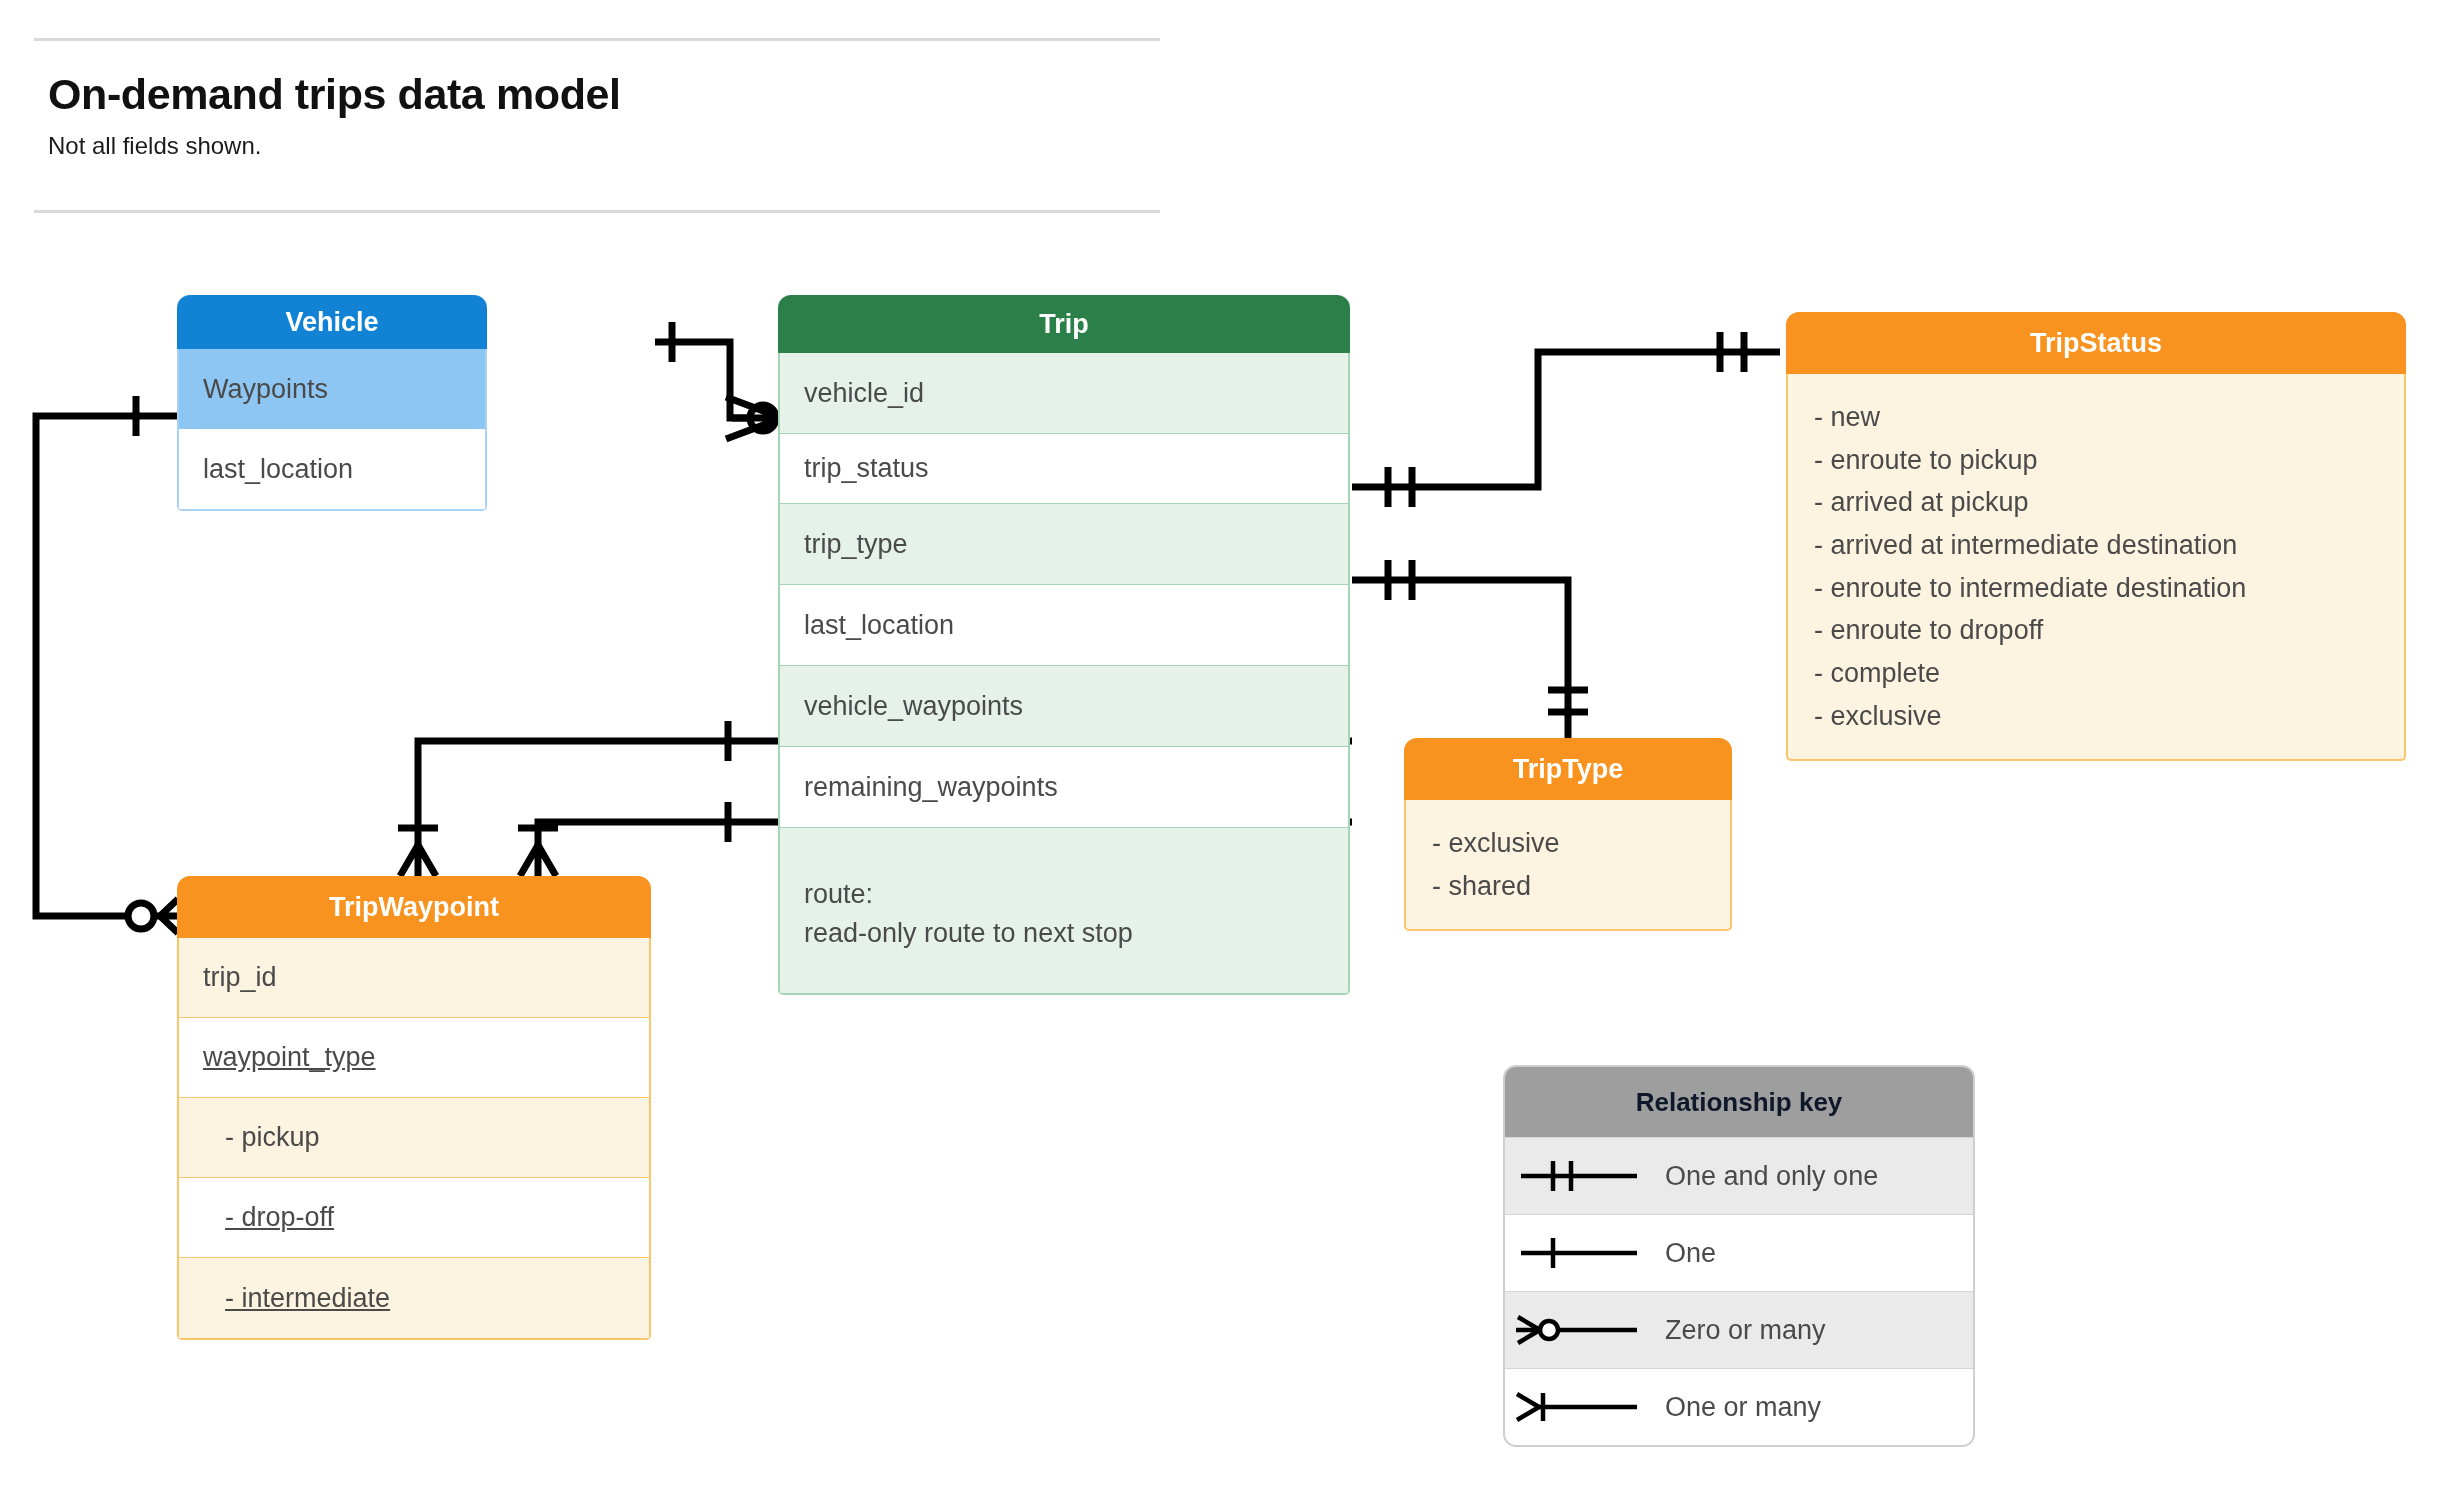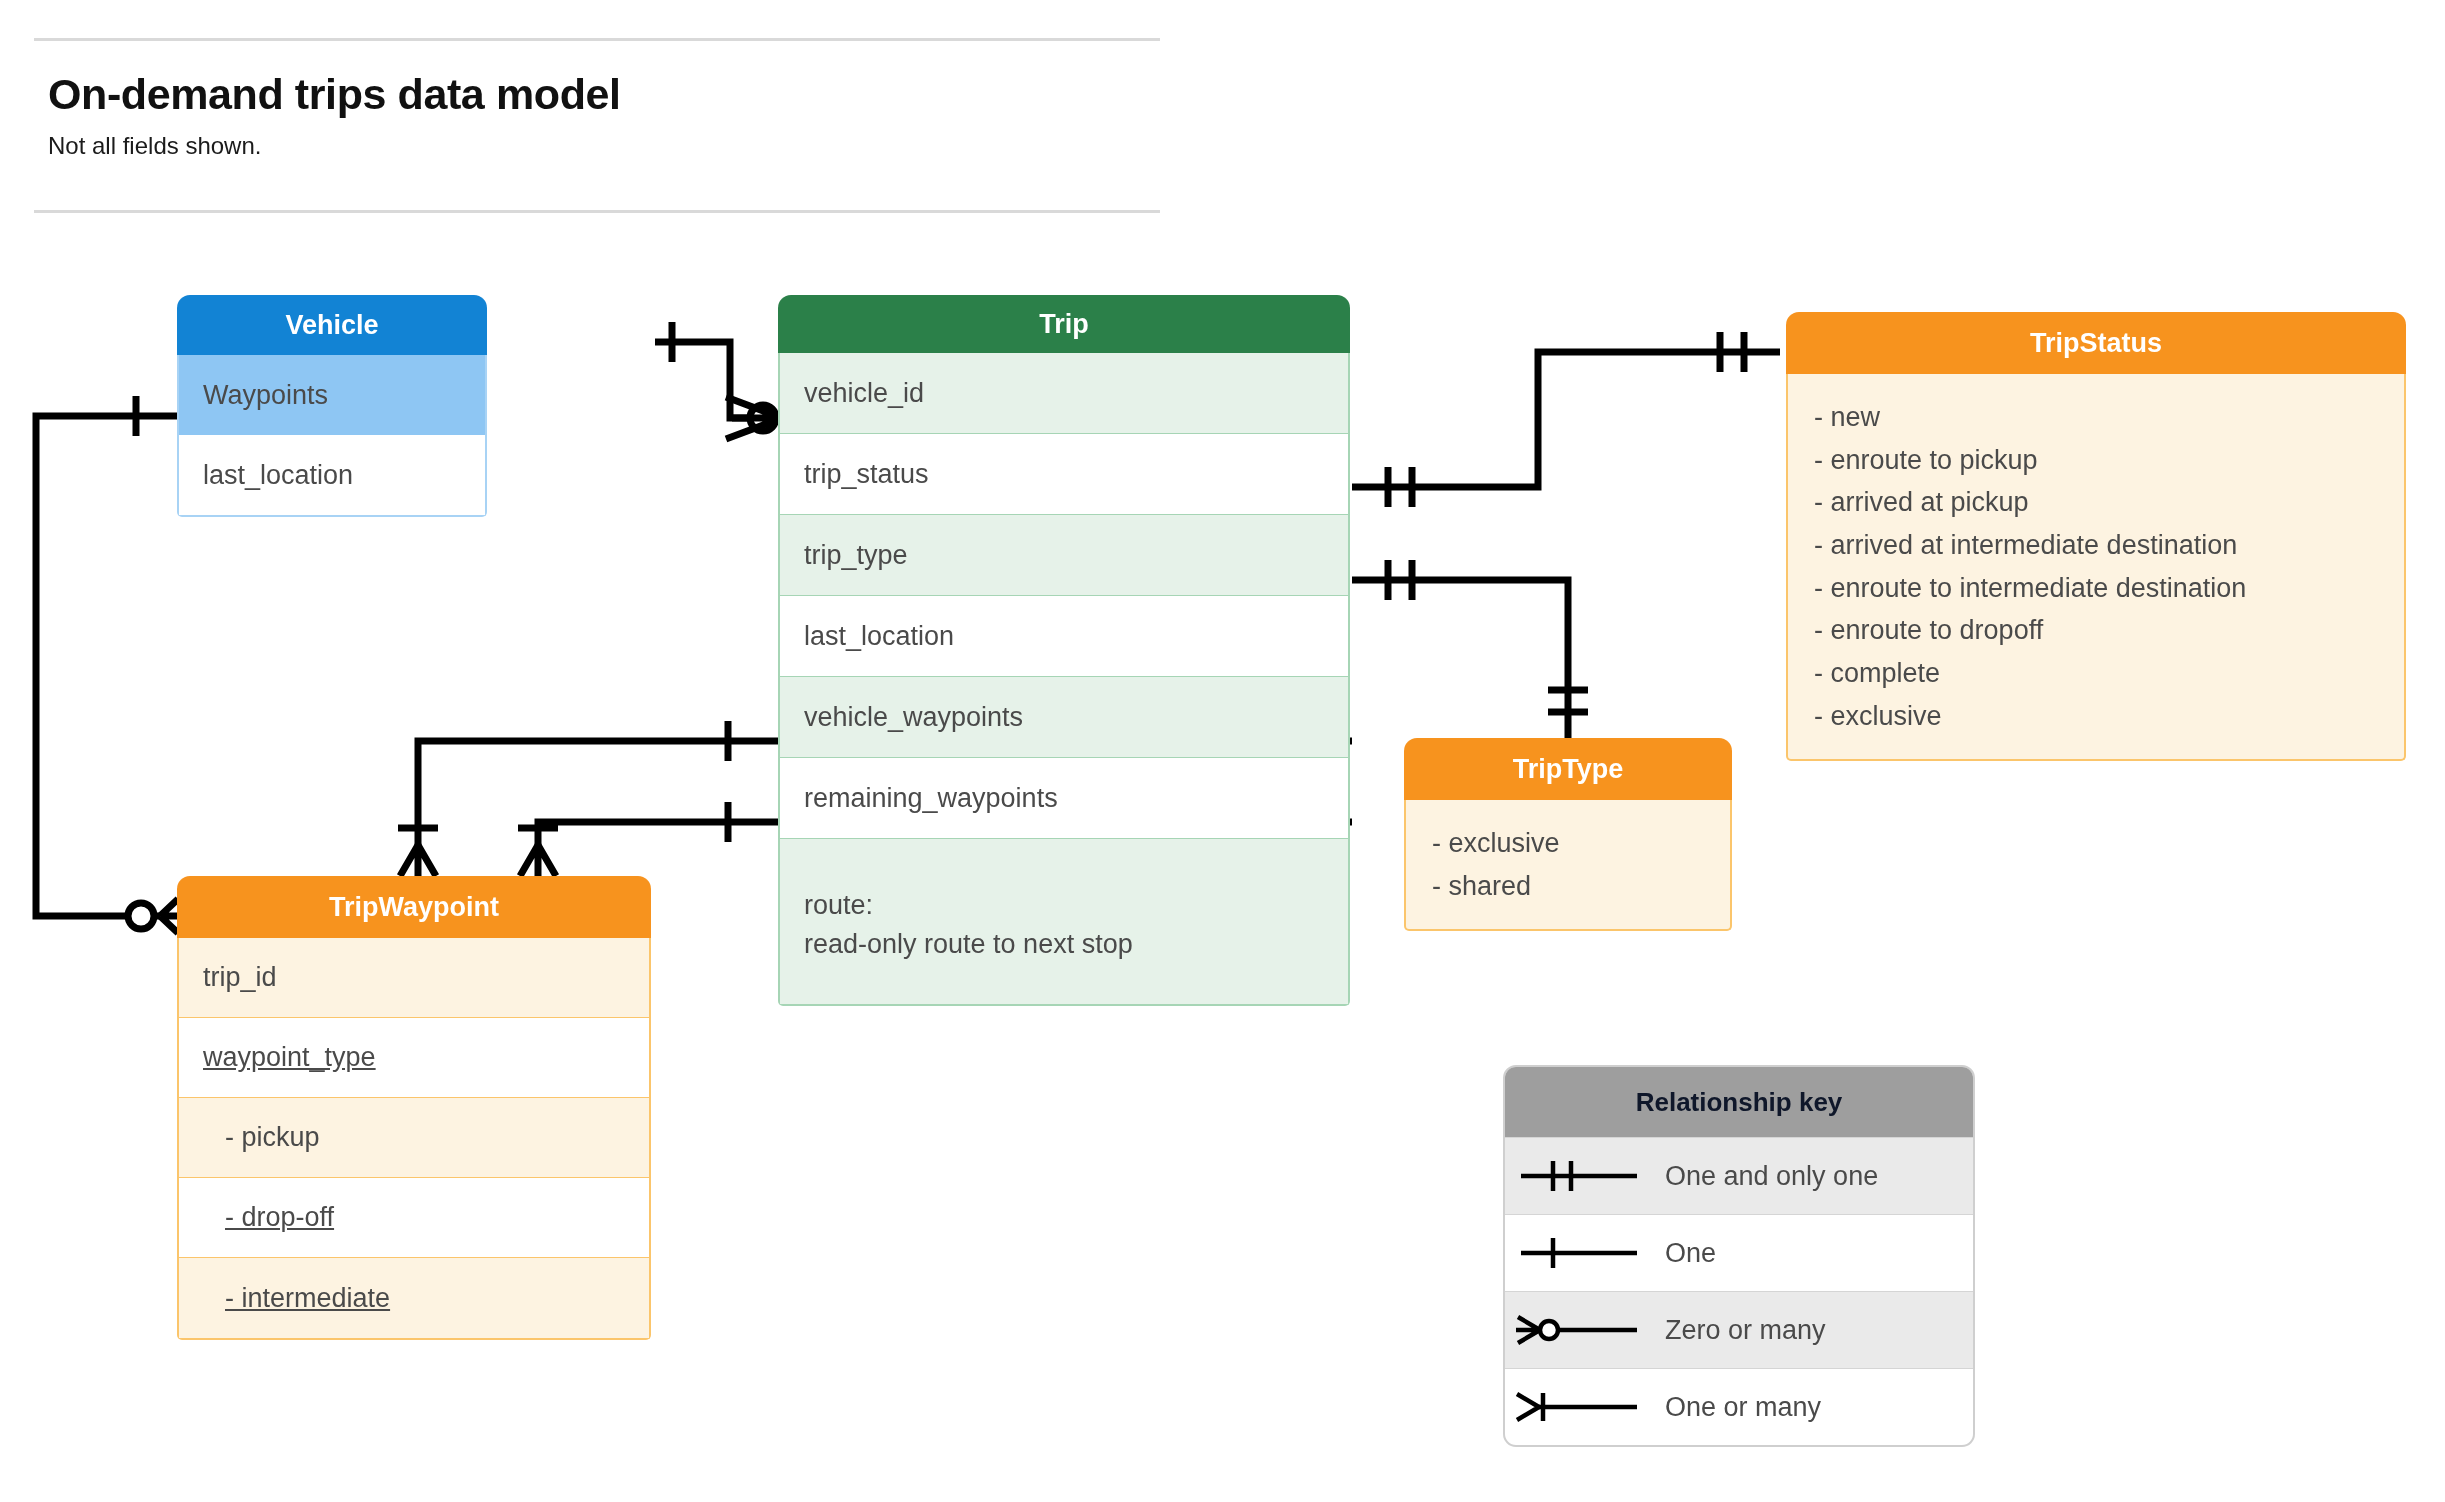--- a/index.html
+++ b/index.html
@@ -123,32 +123,32 @@
       <path d="M418 845 L400 876 M418 845 L436 876 M418 845 L418 880"></path>
 
       <path d="M1352 822 H538 V845"></path>
       <line x1="728" y1="802" x2="728" y2="842"></line>
       <line x1="518" y1="828" x2="558" y2="828"></line>
       <path d="M538 845 L520 876 M538 845 L556 876 M538 845 L538 880"></path>
     </g>
   </svg>
 
   <div class="entity vehicle" style="left:177px;top:295px;width:310px;">
-    <div class="ent-head" style="height:60px;">Vehicle</div>
+    <div class="ent-head" style="height:54px;">Vehicle</div>
     <div class="ent-body">
       <div class="row alt" style="height:80px;">Waypoints</div>
       <div class="row base" style="height:80px;">last_location</div>
     </div>
   </div>
 
   <div class="entity trip" style="left:778px;top:295px;width:572px;">
     <div class="ent-head" style="height:58px;">Trip</div>
     <div class="ent-body">
       <div class="row alt" style="height:81px;">vehicle_id</div>
-      <div class="row base" style="height:81px;">trip_status</div>
+      <div class="row base" style="height:70px;">trip_status</div>
       <div class="row alt" style="height:81px;">trip_type</div>
       <div class="row base" style="height:81px;">last_location</div>
       <div class="row alt" style="height:81px;">vehicle_waypoints</div>
       <div class="row base" style="height:81px;">remaining_waypoints</div>
       <div class="row alt multi last" style="height:165px;padding-top:6px;">
         <span>route:</span>
         <span>read-only route to next stop</span>
       </div>
     </div>
   </div>

